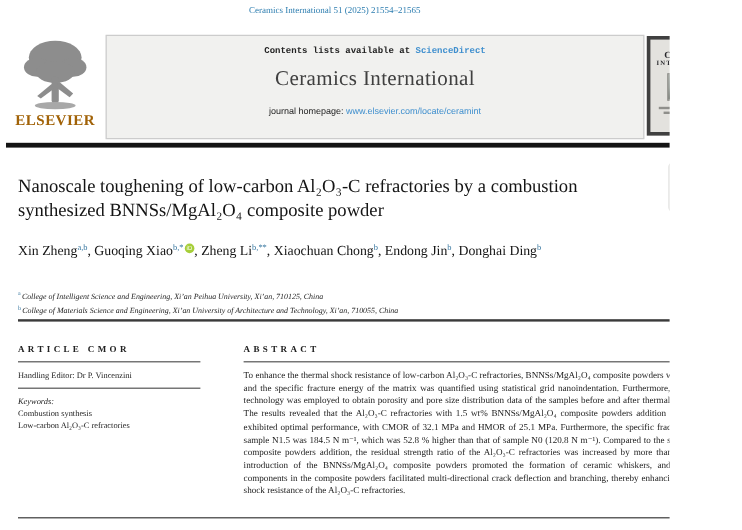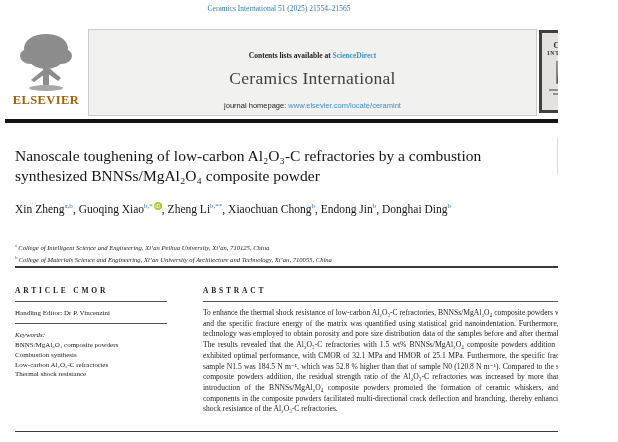--- a/index.html
+++ b/index.html
@@ -17,21 +17,21 @@
     position: absolute; top: 4px; left: 0; width: 100%;
     text-align: center; font-size: 7.5px; color: #2e7eb0;
   }
   
   .banner {
     position: absolute; left: 88px; top: 29px; width: 449px; height: 87px;
     background: #f1f1ef; border: 1px solid #cccccc;
     text-align: center;
   }
   .contents-line {
-    margin-top: 21px; font-family: Liberation Serif, serif;
+    margin-top: 9px; font-family: Liberation Mono, monospace;
     font-size: 7.5px; font-weight: bold; color: #222;
   }
   .link { color: #3f8fce; text-decoration: none; }
   .masthead {
     margin-top: 8px; font-size: 17.5px; color: #404040; letter-spacing: 0.3px;
   }
   .homepage-line {
     margin-top: 12px; font-family: "Liberation Sans", sans-serif;
     font-size: 7.5px; font-weight: normal; color: #222;
   }
@@ -209,21 +209,19 @@
   <div class="rule rule-left-2"></div>
   <div class="rule rule-abs"></div>
   <div class="rule rule-bottom"></div>
 
   <div class="sec-heading h-info">ARTICLE CMOR</div>
   <div class="sec-heading h-abs">ABSTRACT</div>
 
   <div class="handling">Handling Editor: Dr P. Vincenzini</div>
   <div class="kw-label">Keywords:</div>
   <div class="kw-list">
-    <div>BNNS/MgAl₂O₄ composite powders</div>
     <div>Combustion synthesis</div>
     <div>Low-carbon Al₂O₃-C refractories</div>
-    <div>Thermal shock resistance</div>
   </div>
 
   <div class="abstract-text">To enhance the thermal shock resistance of low-carbon Al₂O₃-C refractories, BNNSs/MgAl₂O₄ composite powders was introduced, and the specific fracture energy of the matrix was quantified using statistical grid nanoindentation. Furthermore, industrial CT technology was employed to obtain porosity and pore size distribution data of the samples before and after thermal shock testing. The results revealed that the Al₂O₃-C refractories with 1.5 wt% BNNSs/MgAl₂O₄ composite powders addition (sample N1.5) exhibited optimal performance, with CMOR of 32.1 MPa and HMOR of 25.1 MPa. Furthermore, the specific fracture energy of sample N1.5 was 184.5 N m⁻¹, which was 52.8 % higher than that of sample N0 (120.8 N m⁻¹). Compared to the sample without composite powders addition, the residual strength ratio of the Al₂O₃-C refractories was increased by more than 61.6 %. The introduction of the BNNSs/MgAl₂O₄ composite powders promoted the formation of ceramic whiskers, and the different components in the composite powders facilitated multi-directional crack deflection and branching, thereby enhancing the thermal shock resistance of the Al₂O₃-C refractories.</div>
 
 </div>
 
 </body></html>

